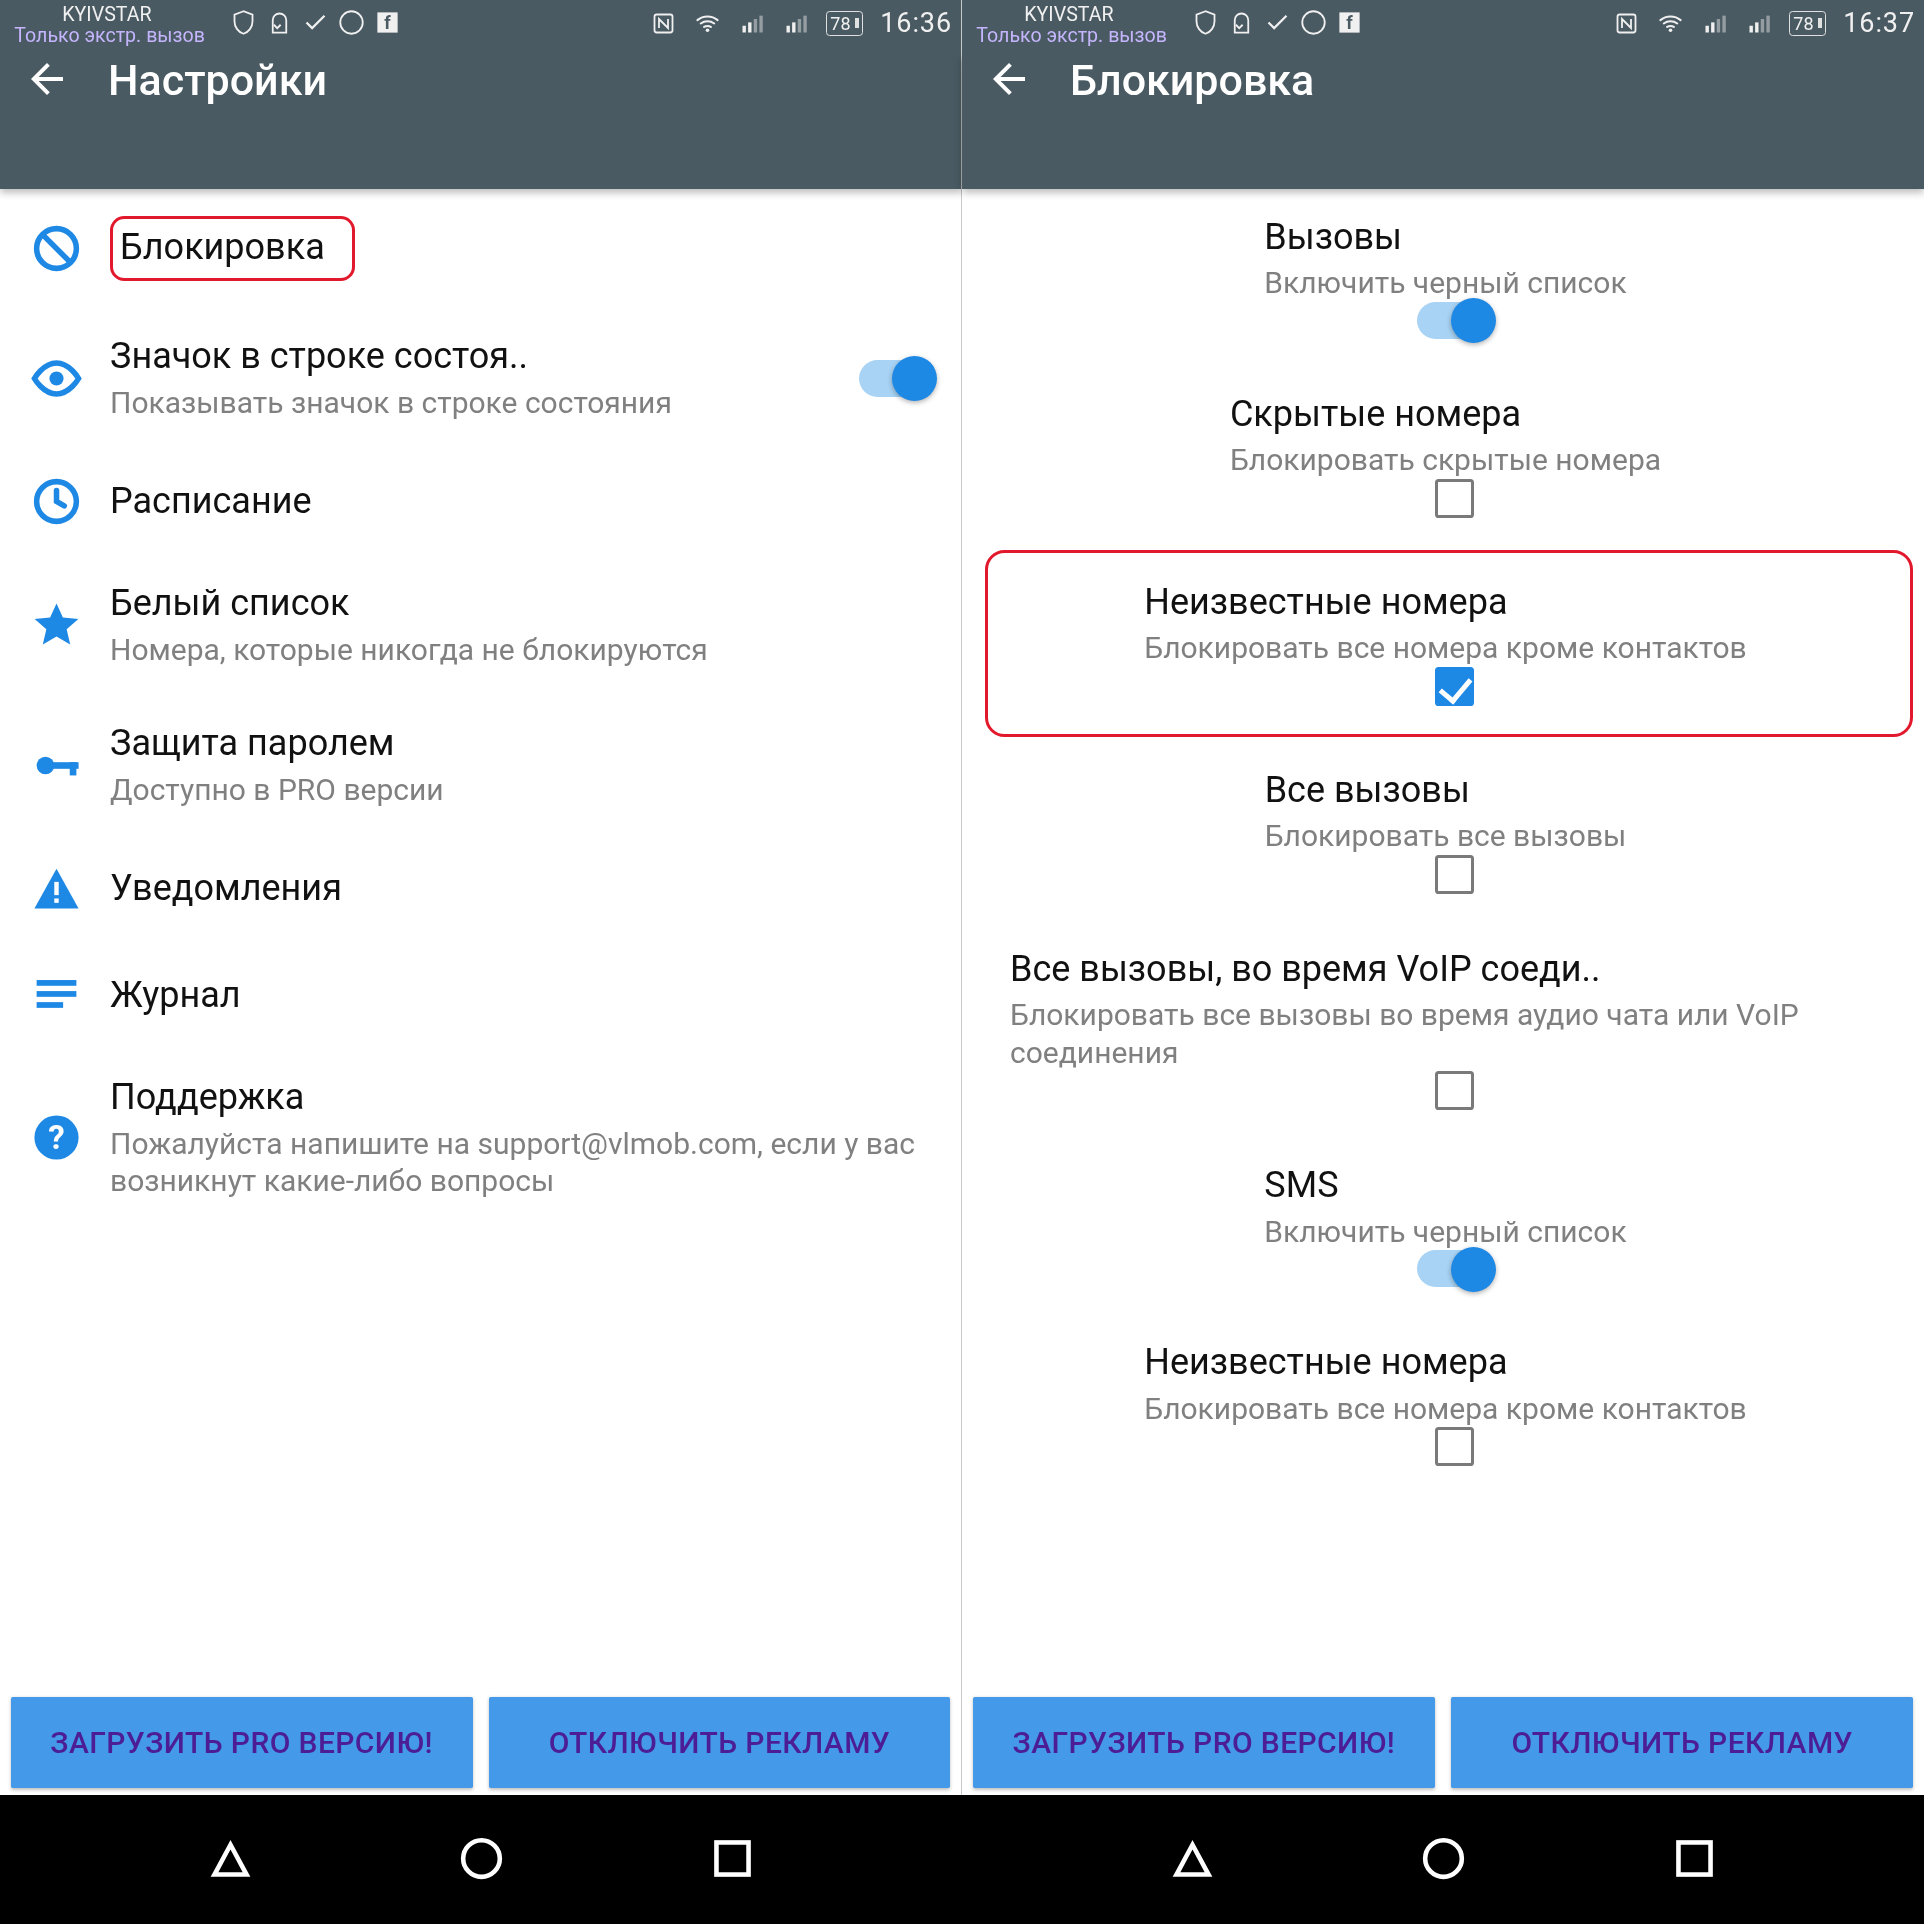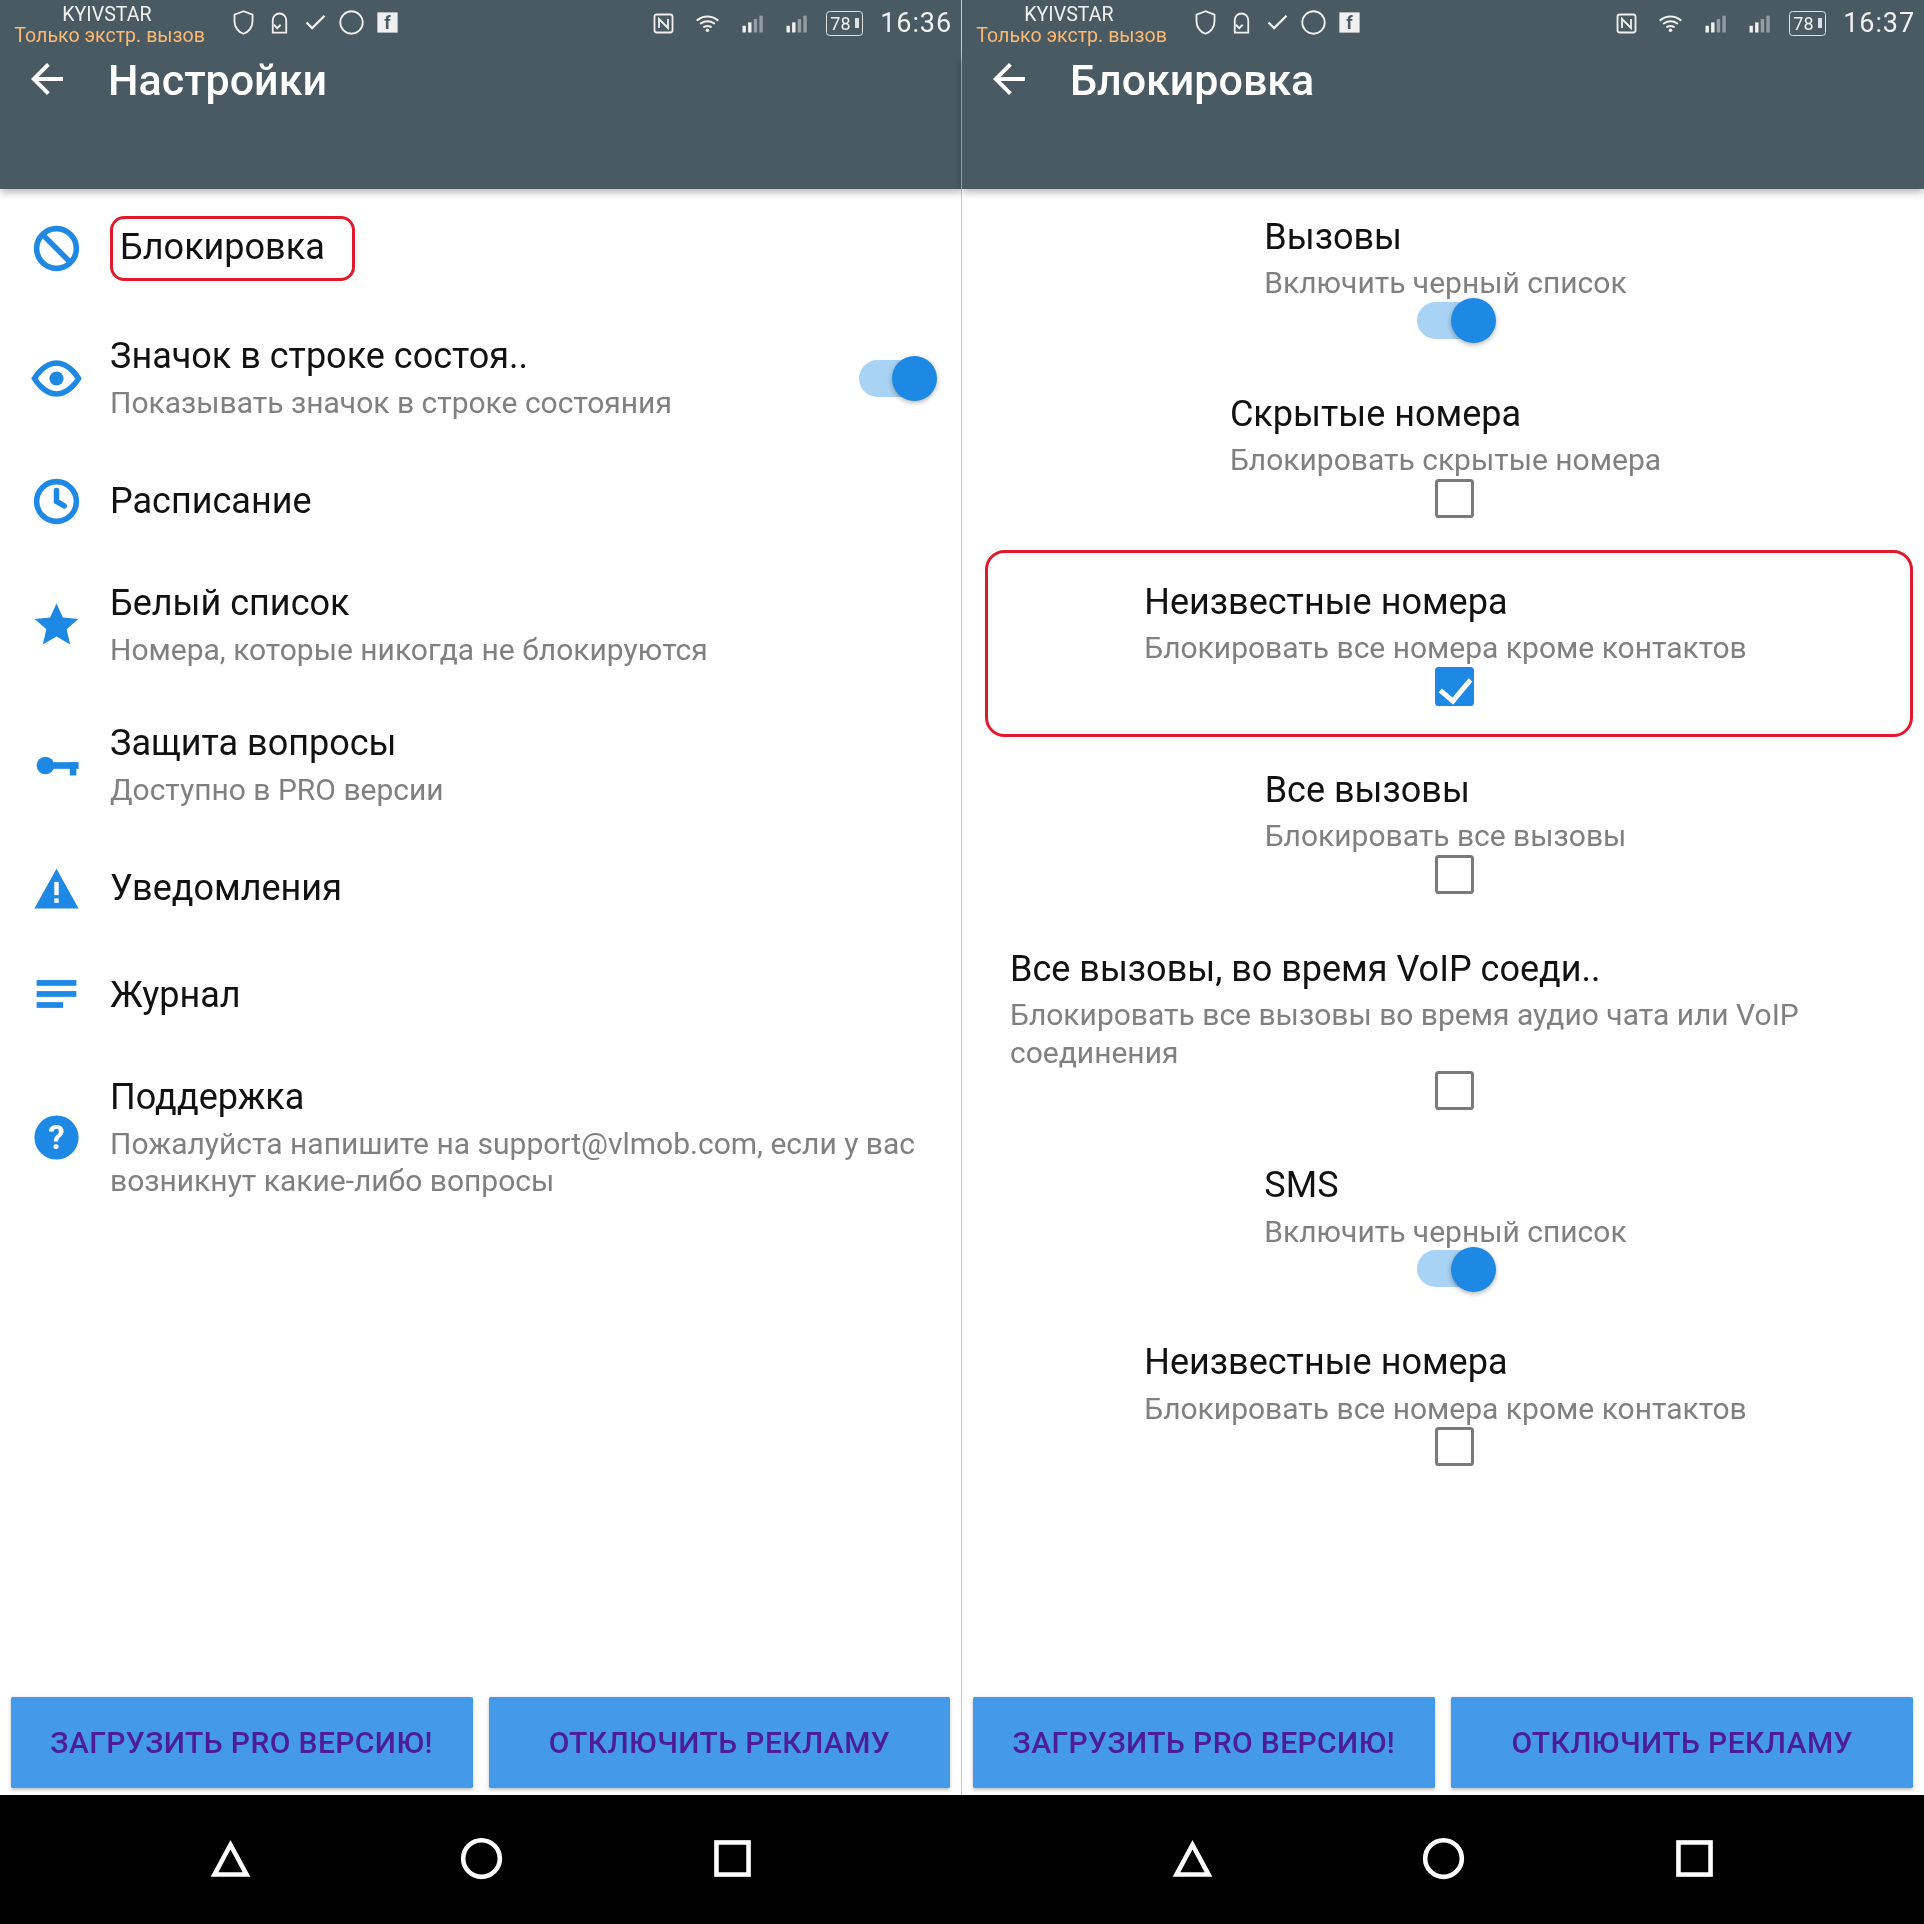--- a/index.html
+++ b/index.html
@@ -29,21 +29,21 @@
     background: #4a5a62;
     color: #f0f0f0;
     display: flex;
     align-items: flex-start;
     padding: 3.6px 9px 3.6px 14.3px;
     font-size: 23px;
     position: relative;
   }
   .sb-left { display: flex; flex-direction: column; line-height: 1.1; }
   .sb-carrier { font-size: 19.6px; margin-left: 48px; }
-  .sb-sub { font-size: 19.6px; color: #fdba74; }
+  .sb-sub { font-size: 19.6px; color: #c4b5fd; }
   .sb-mid { position: absolute; left: 230px; top: 9px; display: flex; gap: 9px; align-items: center; }
   .sb-right { position: absolute; right: 9px; top: 7.1px; display: flex; gap: 17px; align-items: center; }
   .sb-icon { width: 27px; height: 27px; display:flex; align-items:center; justify-content:center; }
   .sb-batt {
     display: flex; align-items: center; gap: 1.8px;
     border: 1.8px solid #e0e0e0; border-radius: 3.6px;
     padding: 0 3.6px; height: 25px; font-size: 18px;
   }
   .sb-batt::after {
     content:""; display:block; width:3.6px; height:10.7px; background:#e0e0e0; margin-left:2.7px;
@@ -355,21 +355,21 @@
         </div>
       </div>
 
       <div class="row">
         <div class="row-icon">
             <svg viewBox="0 0 24 24">
               <use href="#i-key"></use>
             </svg>
           </div>
         <div class="row-body">
-          <div class="row-title">Защита вопросы</div>
+          <div class="row-title">Защита паролем</div>
           <div class="row-sub">Доступно в PRO версии</div>
         </div>
       </div>
 
       <div class="row">
         <div class="row-icon">
             <svg viewBox="0 0 24 24">
               <use href="#i-alert"></use>
             </svg>
           </div>

